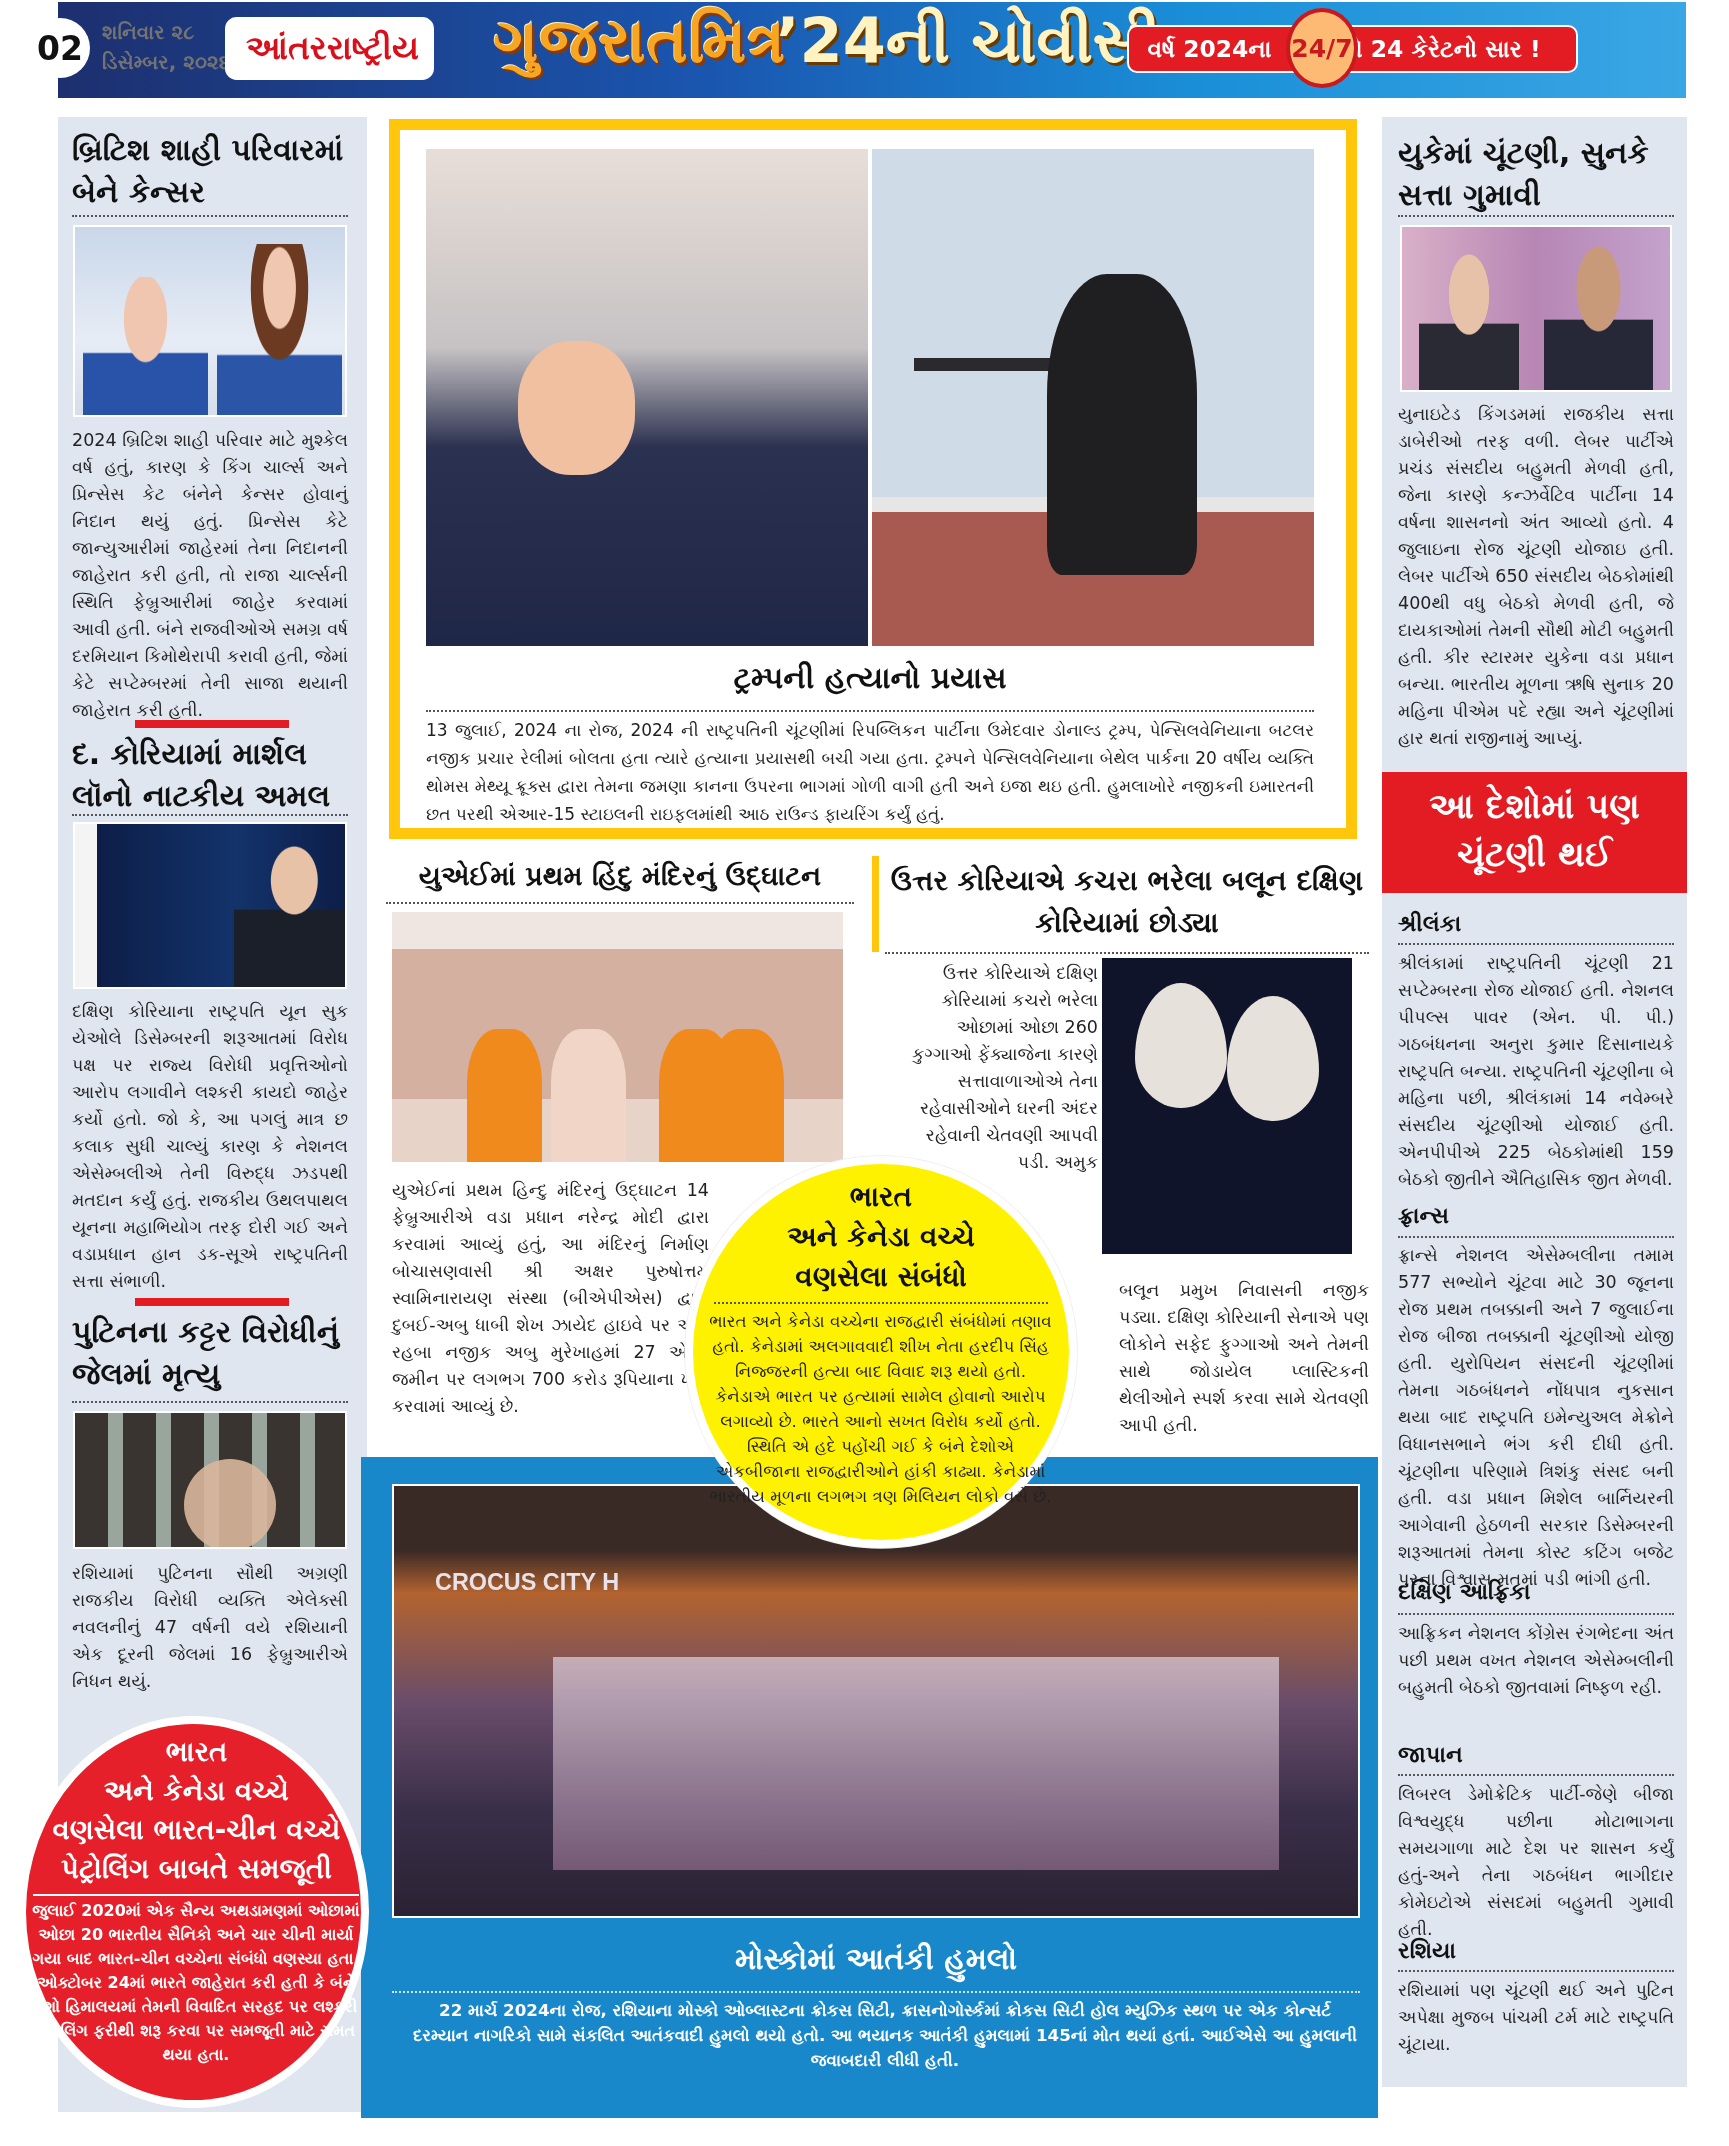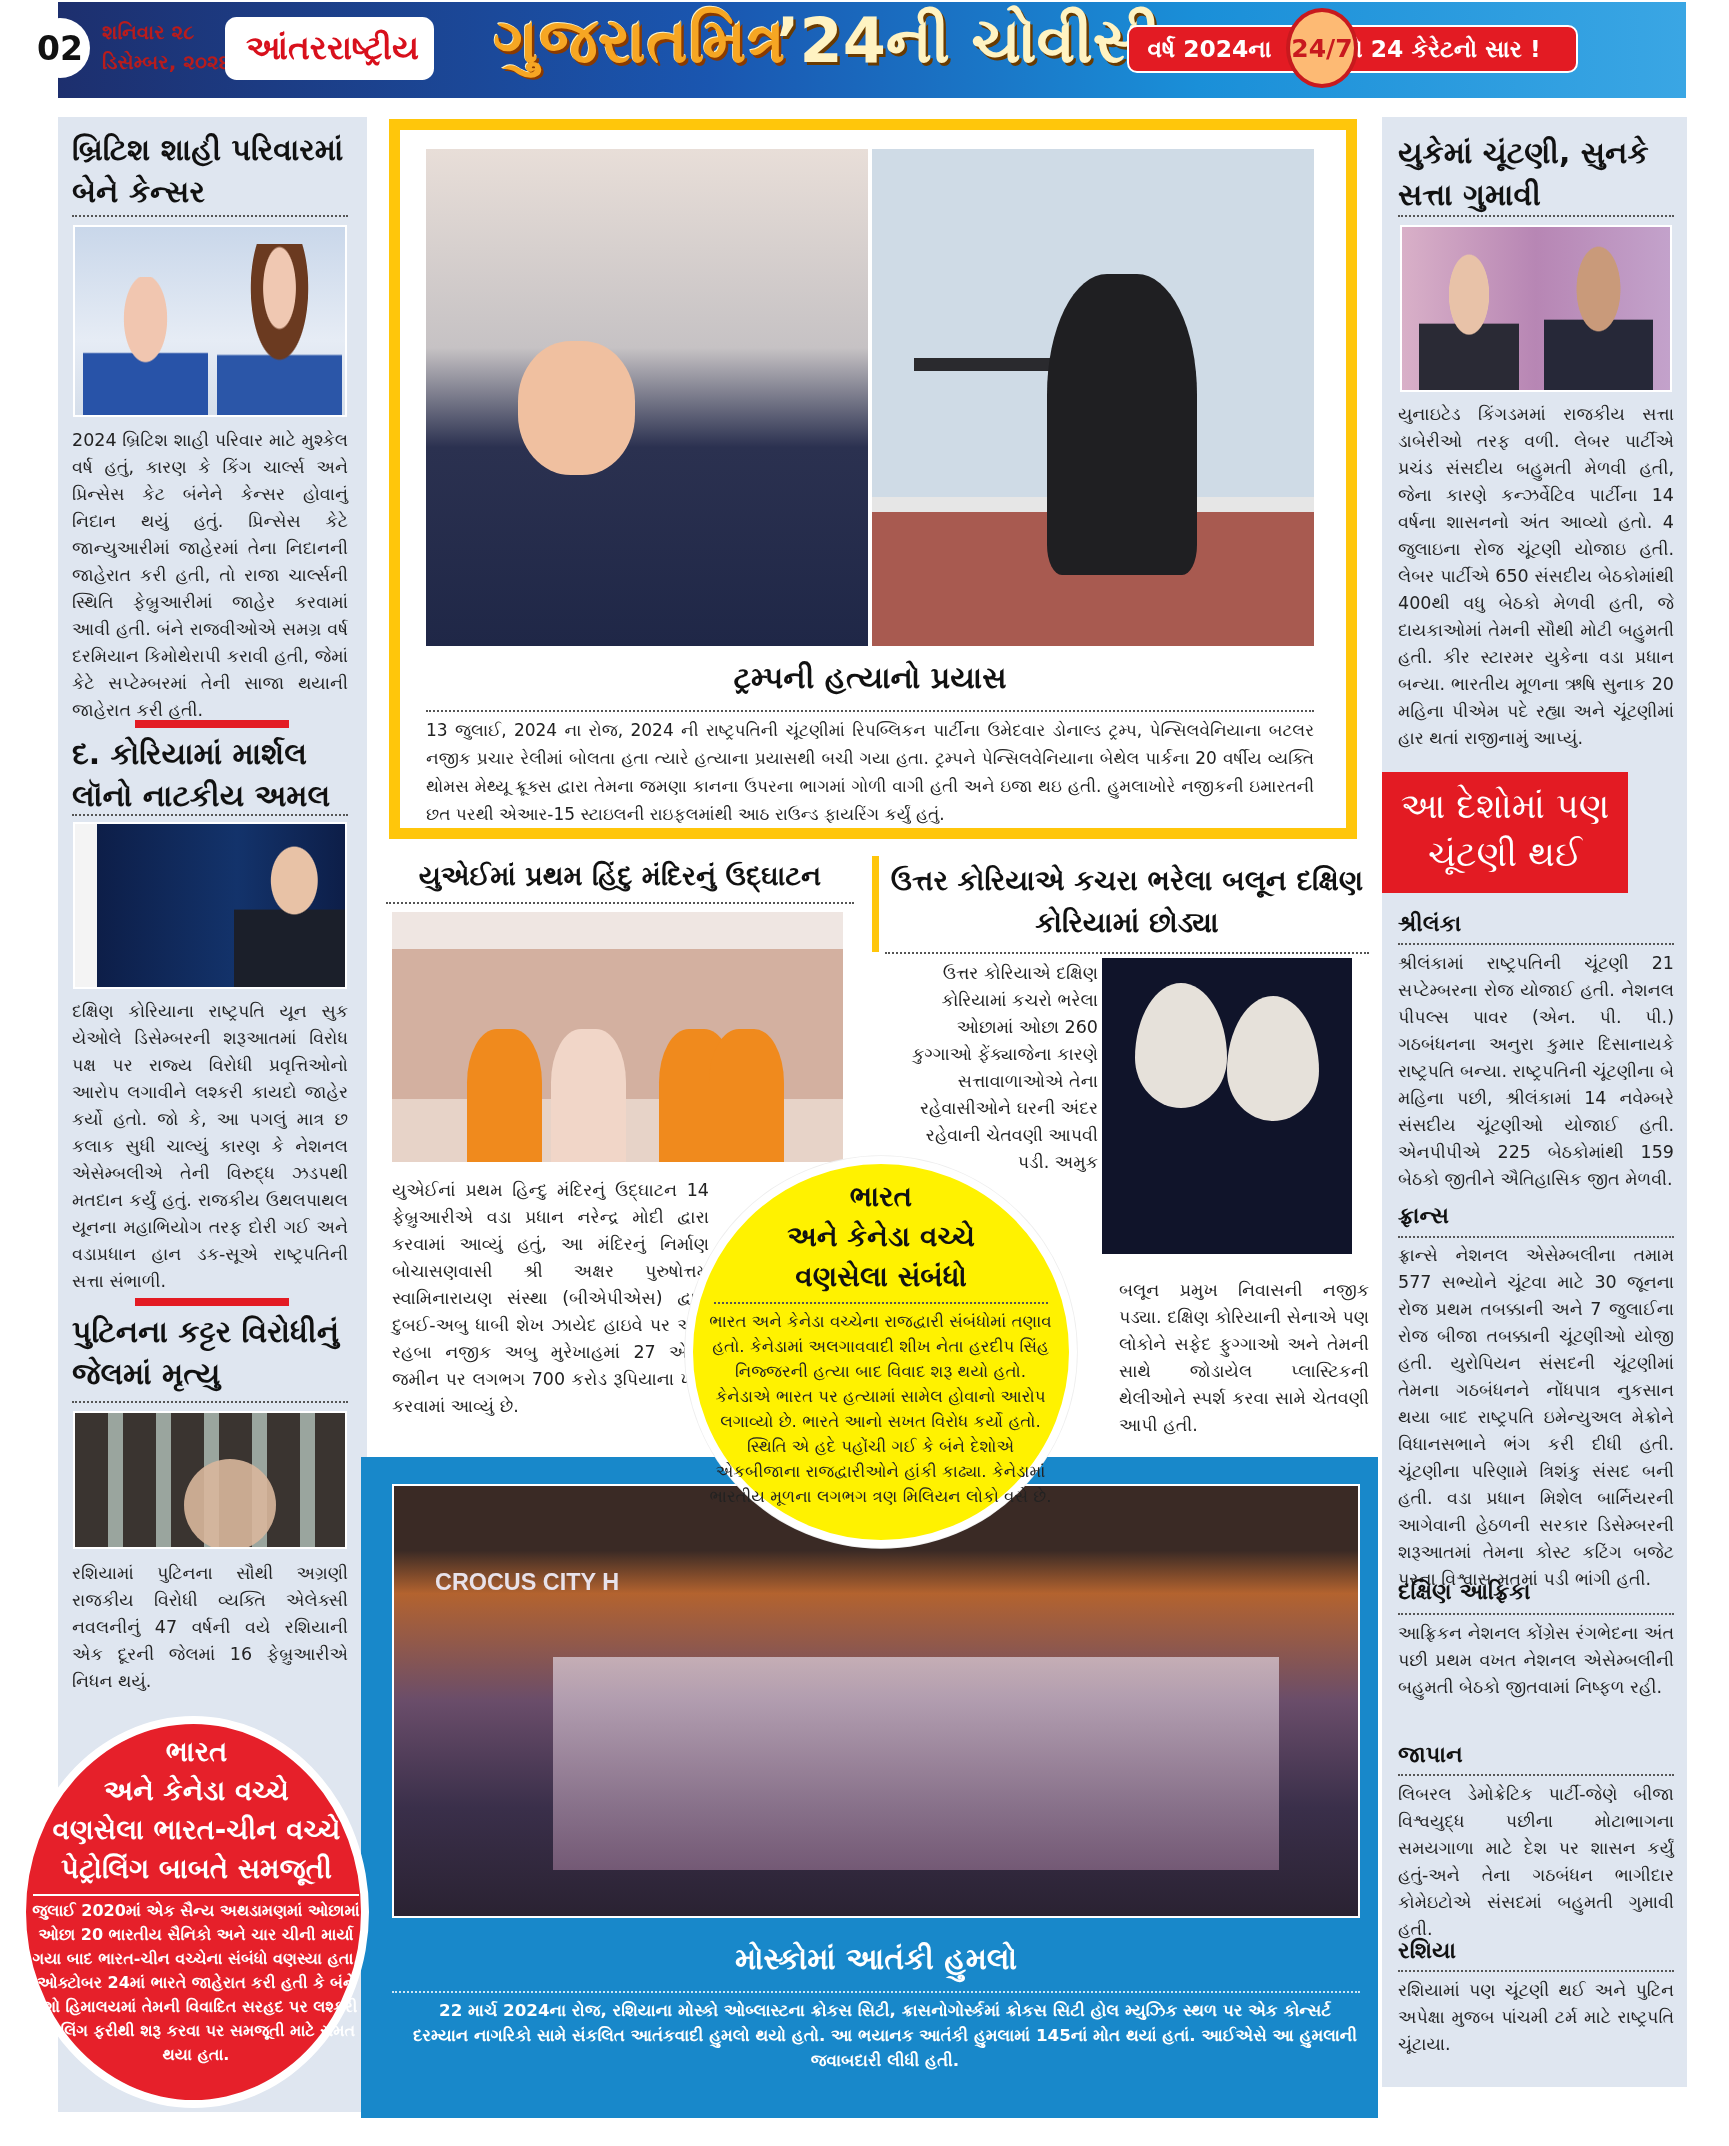--- a/index.html
+++ b/index.html
@@ -1,21 +1,21 @@
 <!DOCTYPE html>
 <html style="font-size:13.4px"><head>
 <meta charset="utf-8">
 <style>
   html,body{margin:0;padding:0;background:#fff;}
   body{width:1730px;height:2147px;position:relative;overflow:hidden;font-family:"DejaVu Sans",sans-serif;color:#1a1a1a;}
   .abs{position:absolute;box-sizing:border-box;}
   
   #header{left:58px;top:1.7px;width:1628px;height:96px;background:linear-gradient(90deg,#1d2f6e 0%,#1a56b0 40%,#1a8fd8 70%,#3aa6e4 100%);}
   #page-num{left:30px;top:18.4px;width:60px;height:60px;border-radius:50%;background:#fff;color:#111;font-weight:bold;font-size:33px;display:flex;align-items:center;justify-content:center;}
-  #date-block{left:102px;top:16.7px;color:#b91c1c;font-size:20px;line-height:30px;font-weight:bold;}
+  #date-block{left:102px;top:16.7px;color:#737373;font-size:20px;line-height:30px;font-weight:bold;}
   #section-badge{left:225px;top:16.7px;width:209px;height:63px;background:#fff;border-radius:11.7px;color:#d8101c;font-weight:bold;font-size:33px;display:flex;align-items:center;justify-content:center;padding-left:6px;}
   #masthead{left:493px;top:4.2px;font-size:62px;font-weight:bold;color:#f6a623;text-shadow:2.5px 2.5px 0 #8a3a00,-0.8px -0.8px 0 #fff6c8;letter-spacing:0.8px;}
   #masthead-sub{left:776px;top:4.2px;font-size:62px;font-weight:bold;color:#fff3c2;text-shadow:2.5px 2.5px 0 #6a3b00;}
   #tagline{left:1127px;top:25px;width:451px;height:48px;background:#e31b23;border:2.5px solid #fff;border-radius:10px;color:#fff;font-weight:bold;font-size:23.4px;display:flex;align-items:center;}
   #tagline .t1{padding-left:18.4px;width:146px;}
   #tagline .t2{padding-left:46px;}
   #clock{left:1286px;top:8.3px;width:72px;height:80px;border-radius:50%;background:#fdba74;border:4.2px solid #c8191e;color:#c8191e;font-weight:bold;font-size:25px;display:flex;align-items:center;justify-content:center;}
   
   .sidecol{background:#dfe6f0;}
   #left-col{left:58px;top:117px;width:309px;height:1995px;}
@@ -46,21 +46,21 @@
   #img-moscow .bld{position:absolute;left:159px;top:171px;width:726px;height:213px;background:linear-gradient(180deg,#d9cbd6,#8a6a88);opacity:.75;}
   #img-moscow .sign{position:absolute;left:41px;top:83px;color:#e8e2ea;font-weight:bold;font-size:23.4px;font-family:"Liberation Sans",sans-serif;}
   
   #trump-frame{left:389px;top:119px;width:968px;height:720px;background:#fff;border:11.7px solid #ffc60b;}
   
   #moscow-frame{left:361px;top:1457px;width:1017px;height:661px;background:#1888ca;}
   
   #yellow-circle{left:685px;top:1156px;width:392px;height:392px;border-radius:50%;background:#fff200;border:8.3px solid #fff;box-shadow:0 0 0 0.8px #eee;}
   #red-circle{left:18.4px;top:1716px;width:351px;height:392px;border-radius:50%;background:#e6202a;border:8.3px solid #fff;}
   .center{text-align:center;}
-  #redbox{left:1382px;top:772px;width:246px;height:121px;background:#e31b23;color:#fff;font-weight:normal;font-size:35px;line-height:48px;text-align:center;padding-top:10px;}
+  #redbox{left:1382px;top:772px;width:305px;height:121px;background:#e31b23;color:#fff;font-weight:bold;font-size:35px;line-height:48px;text-align:center;padding-top:10px;}
   .subhead{font-weight:bold;font-size:22.5px;text-align:left;color:#111;}
 </style>
 </head>
 <body>
 
 <div class="abs" id="header"></div>
 <div class="abs" id="page-num">02</div>
 <div class="abs" id="date-block">
   <div>શનિવાર ૨૮</div>
   <div>ડિસેમ્બર, ૨૦૨૪</div>

